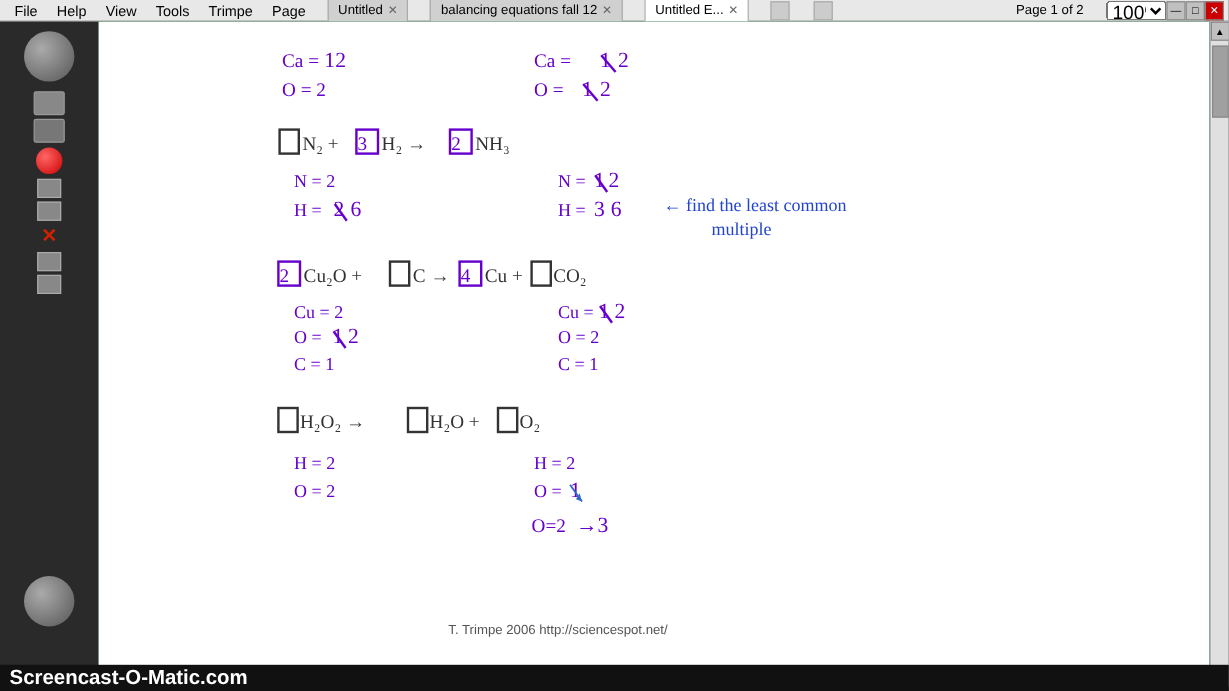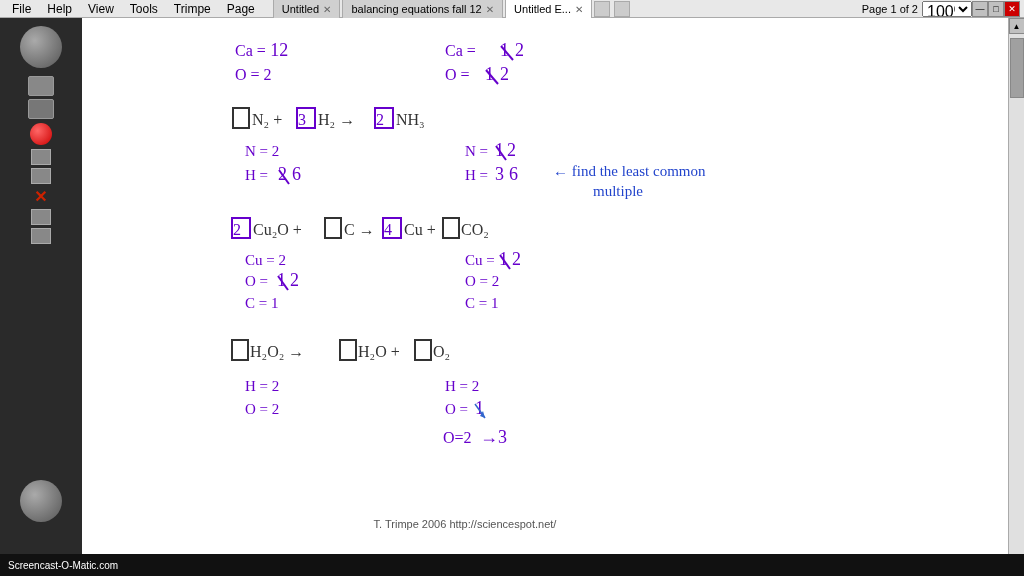--- a/index.html
+++ b/index.html
@@ -26,20 +26,21 @@
       cursor: pointer;
       font-size: 12px;
       color: #000;
     }
 
     .tab-bar {
       display: flex;
       align-items: center;
       flex: 1;
       margin-left: 10px;
+      gap: 16px;
     }
     .tab {
       display: flex;
       align-items: center;
       background: #d0d0d0;
       border: 1px solid #aaa;
       border-bottom: none;
       padding: 2px 8px;
       font-size: 11px;
       cursor: pointer;
@@ -57,21 +58,21 @@
       width: 16px;
       height: 16px;
       background: #ccc;
       margin-right: 4px;
       border: 1px solid #aaa;
     }
 
     .page-controls {
       display: flex;
       align-items: center;
-      gap: 4px;
+      gap: 19px;
       font-size: 11px;
       margin-left: 4px;
     }
     .page-select {
       height: 16px;
       font-size: 16px;
       width: 50px;
     }
     .win-btn {
       width: 16px;
@@ -179,22 +180,22 @@
       left: 0;
       width: 1024px;
       height: 22px;
       background: #111;
       display: flex;
       align-items: center;
       padding: 0 8px;
     }
     .brand-text {
       color: #fff;
-      font-size: 10px;
-      font-weight: normal;
+      font-size: 17px;
+      font-weight: bold;
     }
 
     .sidebar-tools-row {
       display: flex;
       flex-direction: column;
       gap: 3px;
       align-items: center;
     }
 
     .tool-btn {

